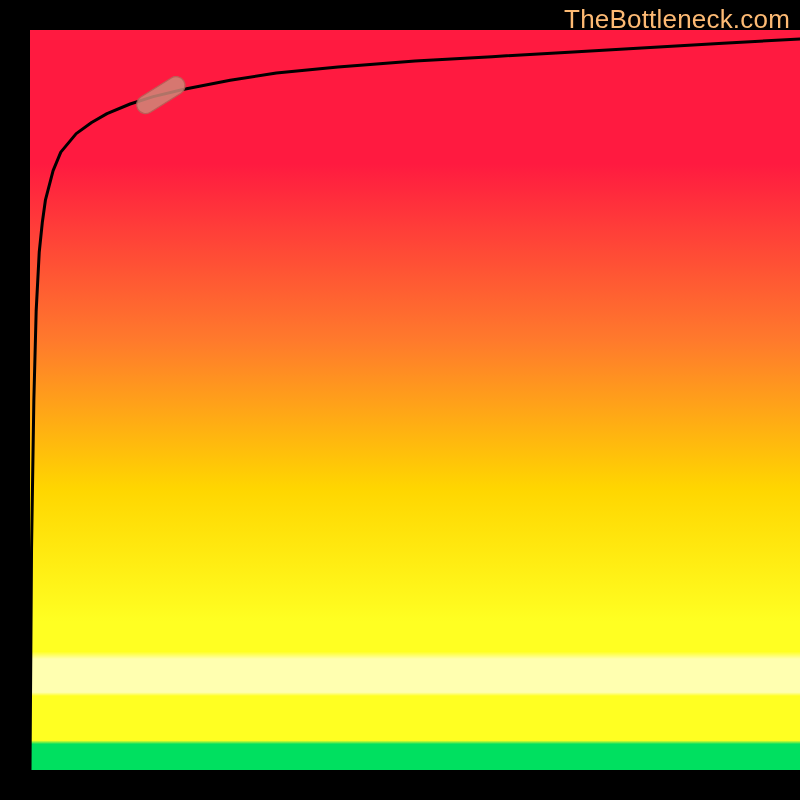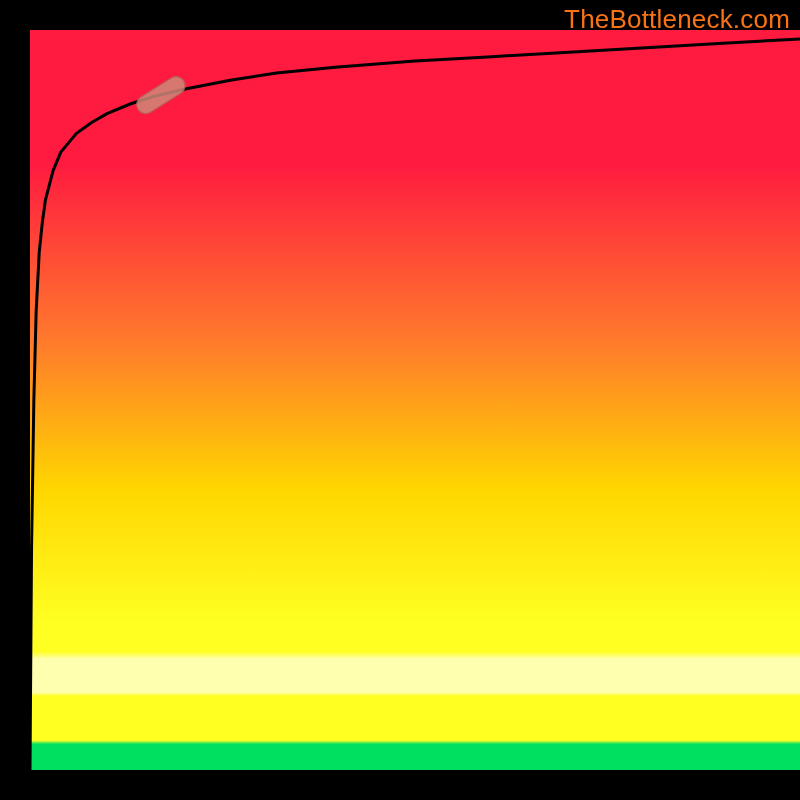--- a/index.html
+++ b/index.html
@@ -9,21 +9,21 @@
     width: 800px;
     height: 800px;
     background: #000;
   }
   #watermark {
     position: absolute;
     top: 4px;
     right: 10px;
     font-family: Arial, Helvetica, sans-serif;
     font-size: 26px;
-    color: #f97316;
+    color: #fdba74;
     letter-spacing: 0.2px;
     font-weight: 500;
     z-index: 3;
   }
   svg#plot {
     position: absolute;
     left: 0; top: 0;
     width: 800px; height: 800px;
     z-index: 1;
   }

